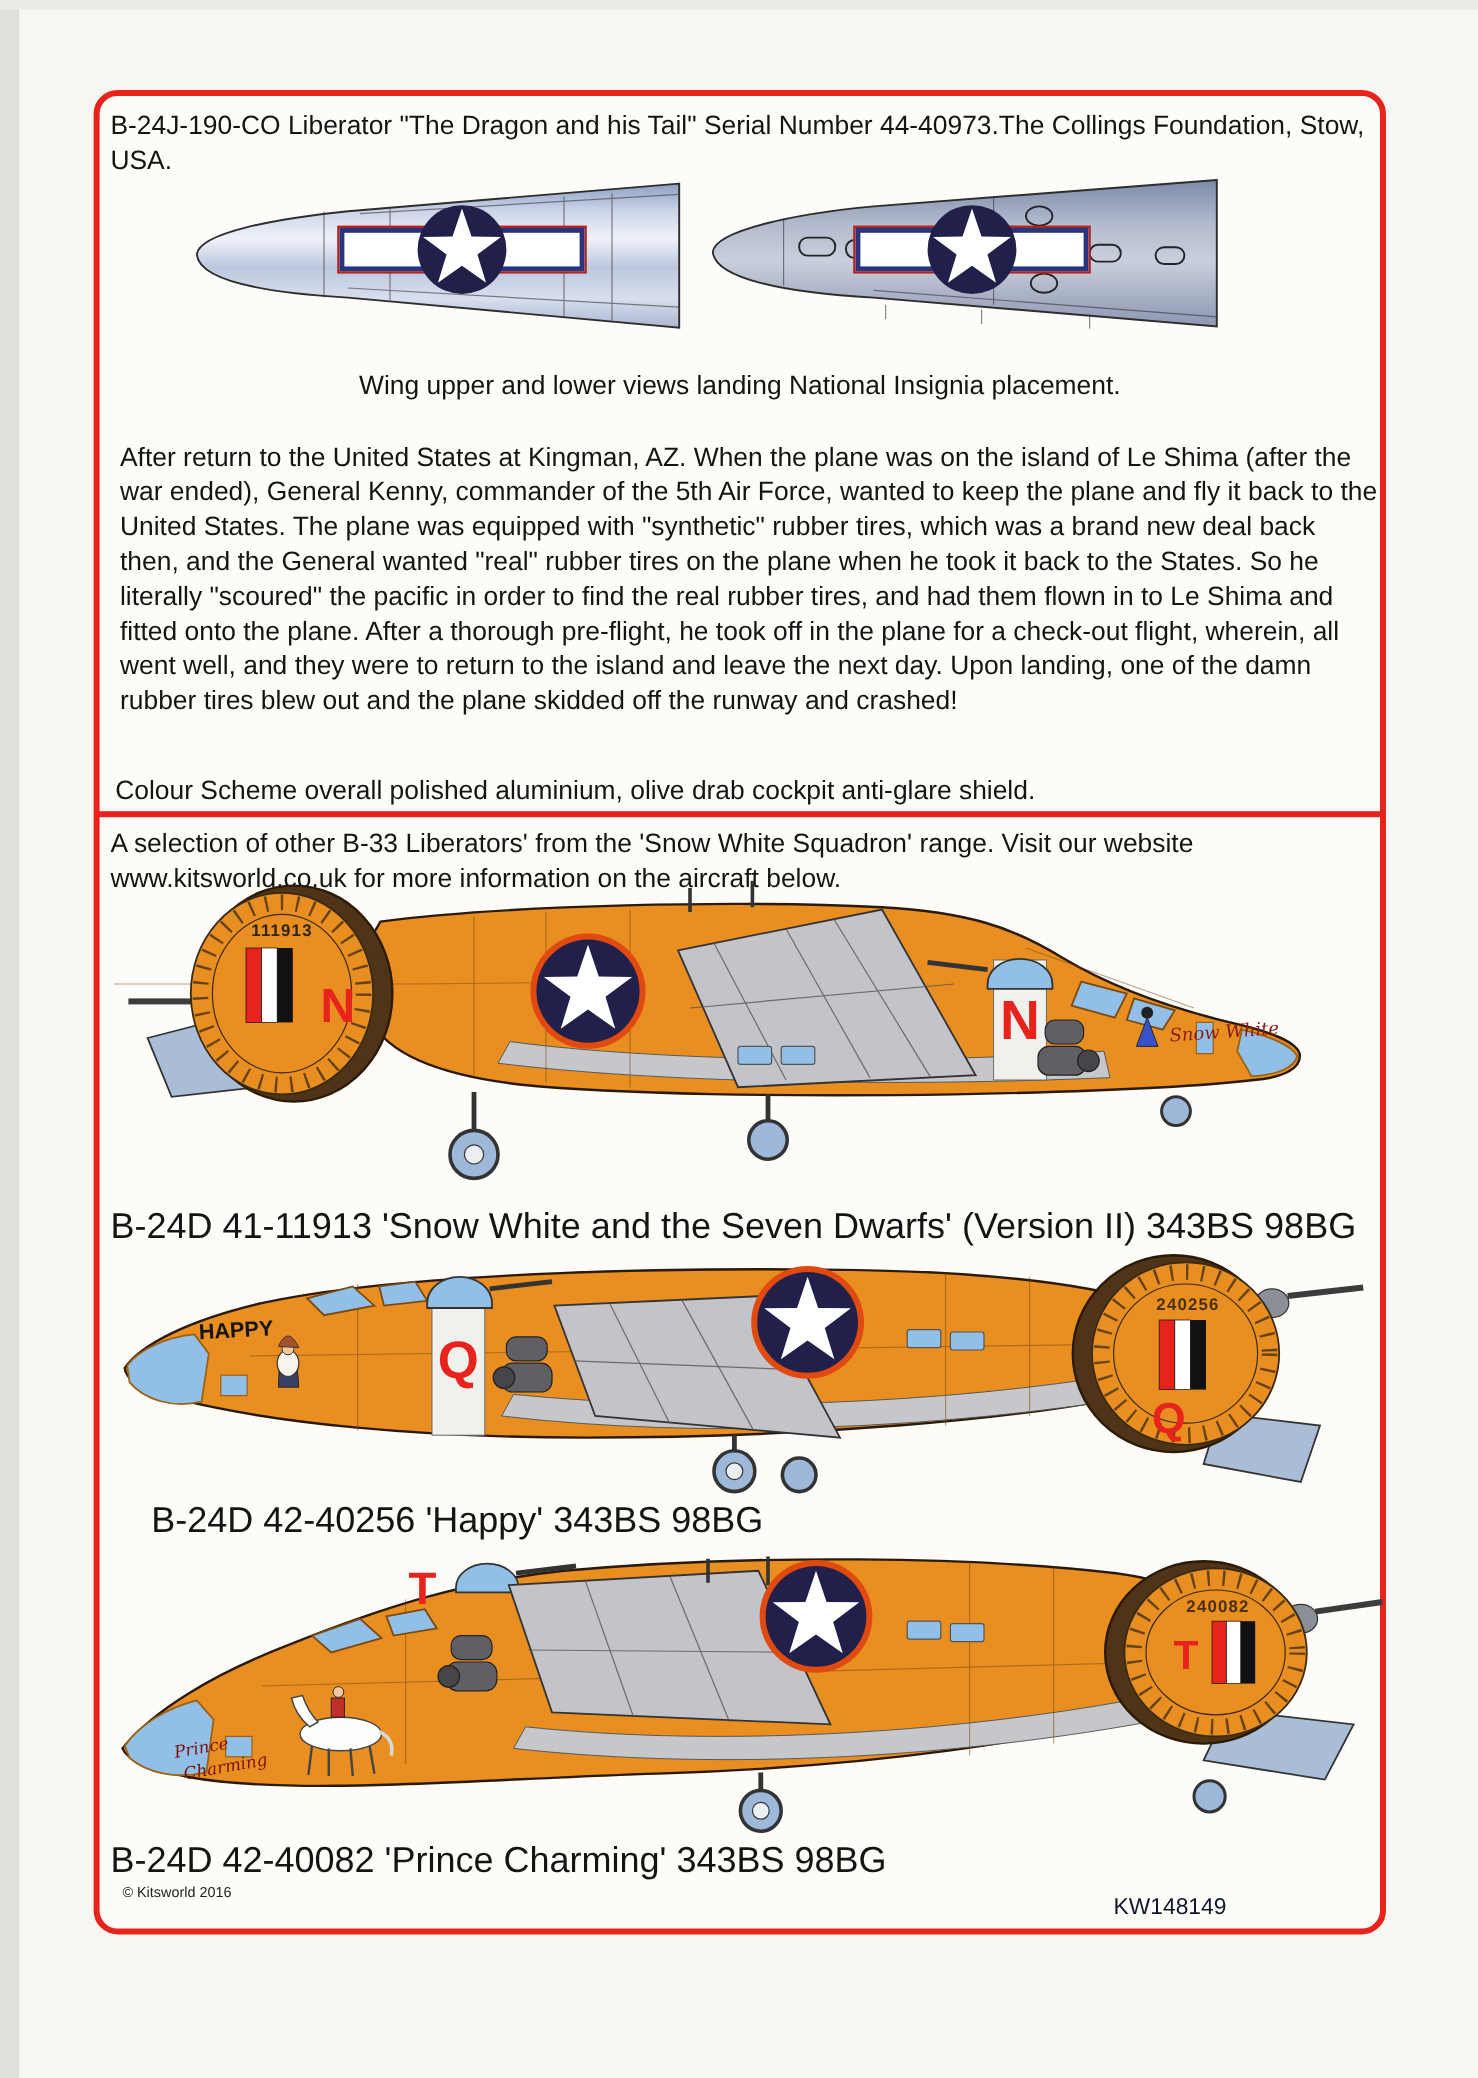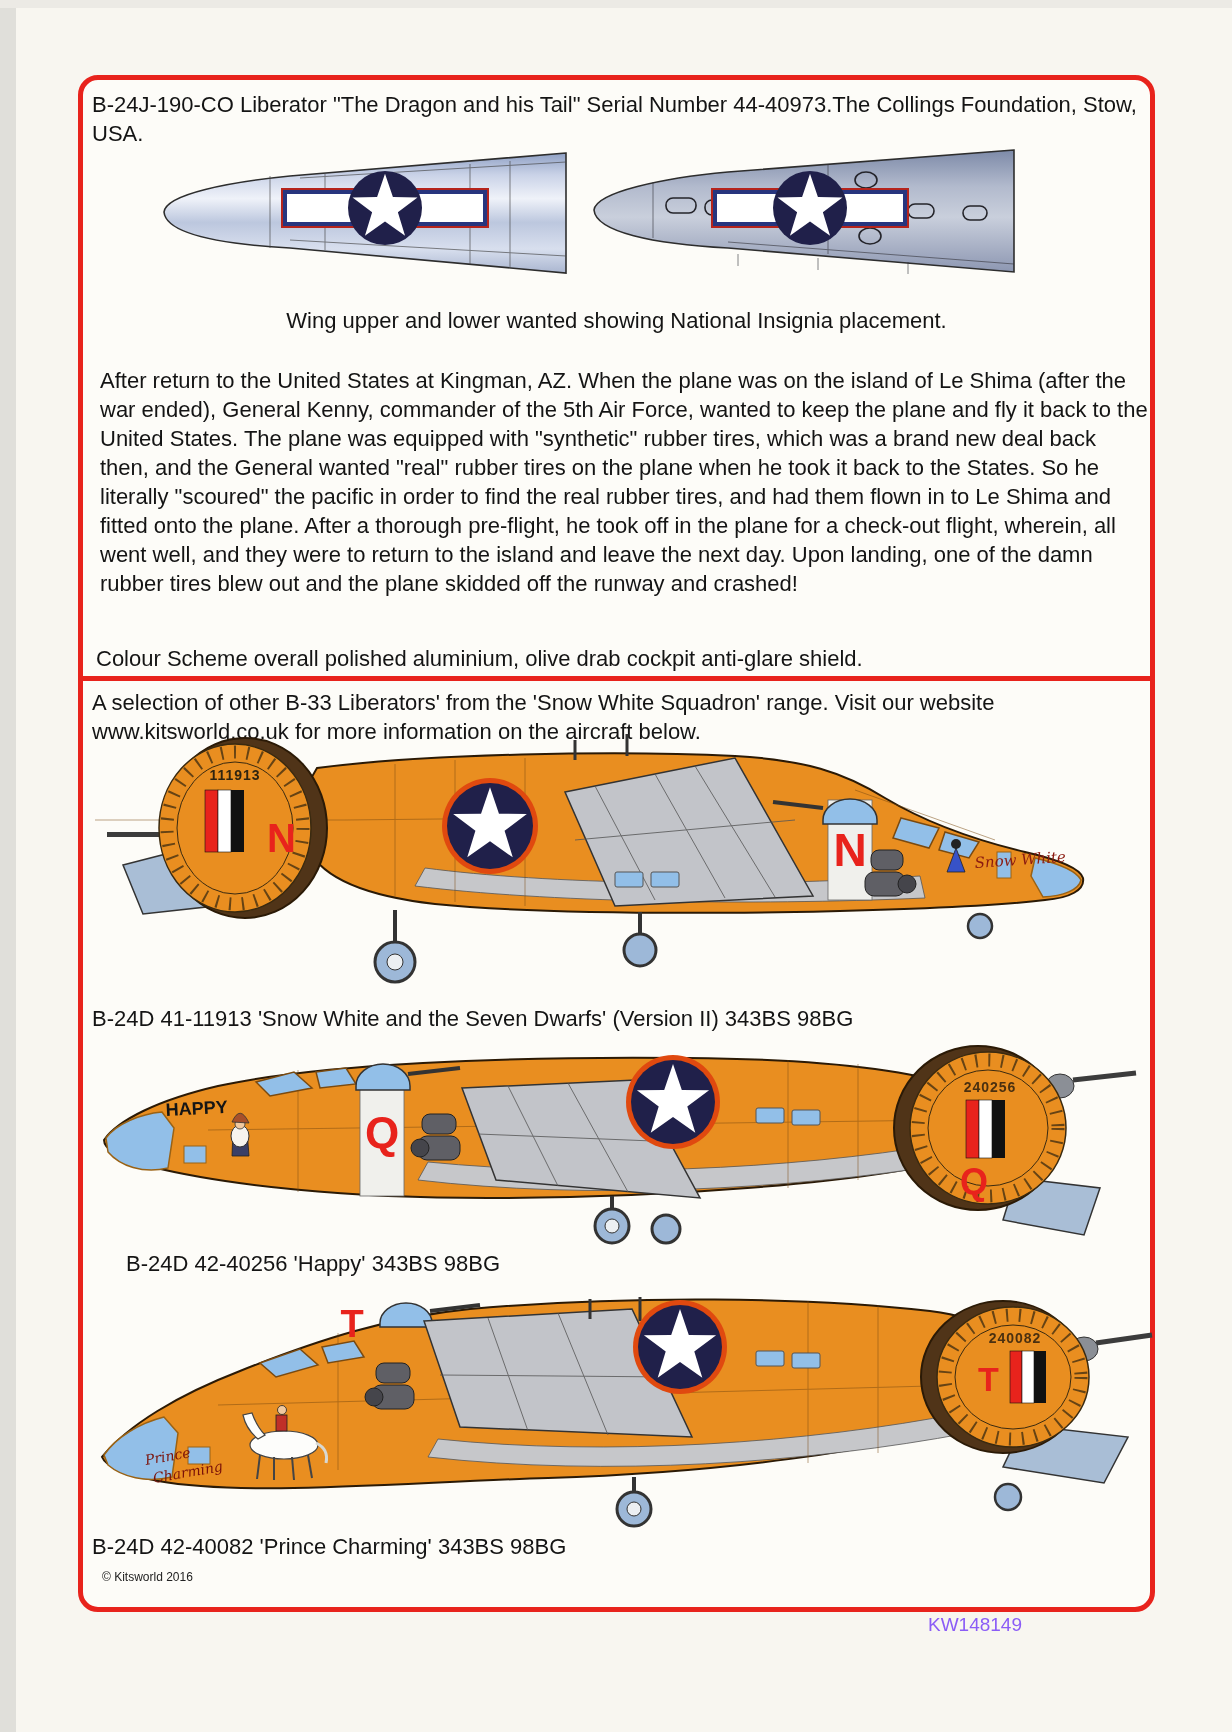--- a/index.html
+++ b/index.html
@@ -19,26 +19,26 @@
     border:5px solid #e8231c; border-radius:20px;
     background:#fdfcf8;
   }
   .section-divider { left:80px; top:676px; width:1073px; height:5px; background:#e8231c; }
   .doc-text { font-size:22px; line-height:29px; color:#141414; }
   .title-block { left:92px; top:90px; width:1045px; }
   .wing-caption { left:78px; top:306px; width:1077px; text-align:center; }
   .history-par { left:100px; top:366px; width:1048px; }
   .colour-line { left:96px; top:644px; width:1048px; }
   .intro-par { left:92px; top:688px; width:1040px; }
-  .plane-caption { font-size:22px; color:#141414; }
+  .plane-caption { font-size:30px; color:#141414; }
   .cap1 { left:92px; top:1006px; width:1040px; }
   .cap2 { left:92px; top:1251px; width:1040px;margin-left:34px; }
   .cap3 { left:92px; top:1534px; width:1040px; }
   .footer-left { left:102px; top:1570px; font-size:12px; color:#222; }
-  .footer-right { left:928px; top:1614px; width:90px; font-size:19px; color:#8b5cf6; }
+  .footer-right { left:928px; top:1579px; width:90px; font-size:19px; color:#0f172a; }
   svg text { font-family:"Liberation Sans", sans-serif; }
   .script-art { font-family:"DejaVu Serif", serif; font-style:italic; }
 </style>
 </head>
 <body>
 
 <div class="abs scan-edge-left"></div>
 <div class="abs scan-edge-top"></div>
 
 <div class="abs red-box"></div>
@@ -103,21 +103,21 @@
       <line x1="330" y1="120" x2="330" y2="132"></line>
   </g>
   <g transform="translate(232,66)">
     <rect x="-98" y="-19" width="196" height="38" fill="#fff" stroke="#b5241c" stroke-width="2"></rect>
     <rect x="-95" y="-16" width="190" height="32" fill="#fff" stroke="#27357e" stroke-width="4"></rect>
     <circle r="37" fill="#20204a"></circle>
     <path d="M0,-38 L8.8,-12.1 L36.1,-11.7 L14.3,4.6 L22.3,30.7 L0,15 L-22.3,30.7 L-14.3,4.6 L-36.1,-11.7 L-8.8,-12.1 Z" fill="#ffffff" transform="scale(0.9)"></path>
   </g>
 </svg>
 
-<div class="abs doc-text wing-caption">Wing upper and lower wanted showing National Insignia placement.</div>
+<div class="abs doc-text wing-caption">Wing upper and lower views landing National Insignia placement.</div>
 
 <div class="abs doc-text history-par">After return to the United States at Kingman, AZ. When the plane was on the island of Le Shima (after the war ended), General Kenny, commander of the 5th Air Force, wanted to keep the plane and fly it back to the United States. The plane was equipped with "synthetic" rubber tires, which was a brand new deal back then, and the General wanted "real" rubber tires on the plane when he took it back to the States. So he literally "scoured" the pacific in order to find the real rubber tires, and had them flown in to Le Shima and fitted onto the plane. After a thorough pre-flight, he took off in the plane for a check-out flight, wherein, all went well, and they were to return to the island and leave the next day. Upon landing, one of the damn rubber tires blew out and the plane skidded off the runway and crashed!</div>
 
 <div class="abs doc-text colour-line">Colour Scheme overall polished aluminium, olive drab cockpit anti-glare shield.</div>
 
 <div class="abs doc-text intro-par">A selection of other B-33 Liberators' from the 'Snow White Squadron' range. Visit our website www.kitsworld.co.uk for more information on the aircraft below.</div>
 
 <svg class="abs" style="left:95px; top:700px;" width="1045" height="300" viewBox="0 0 1045 300">
 
   <polygon points="28,165 102,146 120,206 48,214" fill="#a9bed6" stroke="#333" stroke-width="1.5"></polygon>

